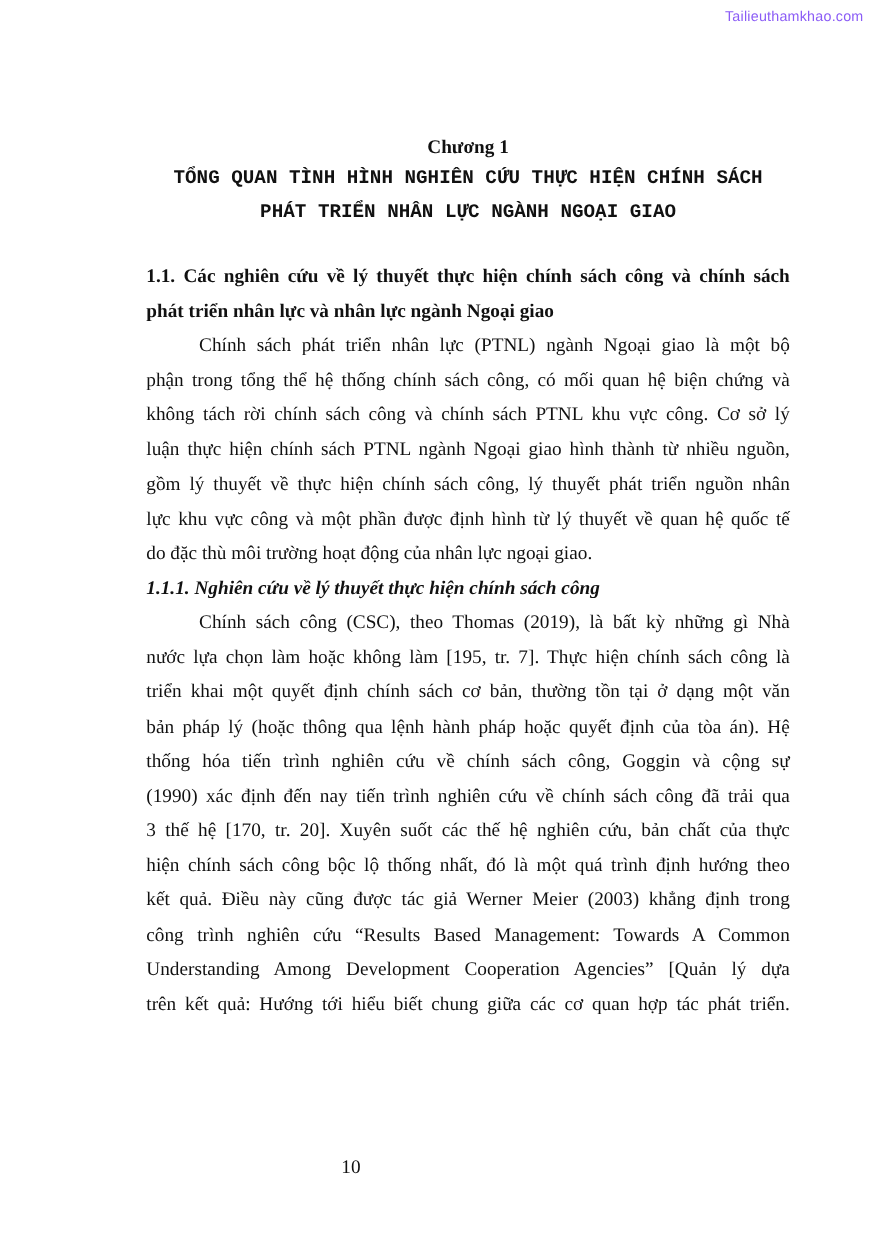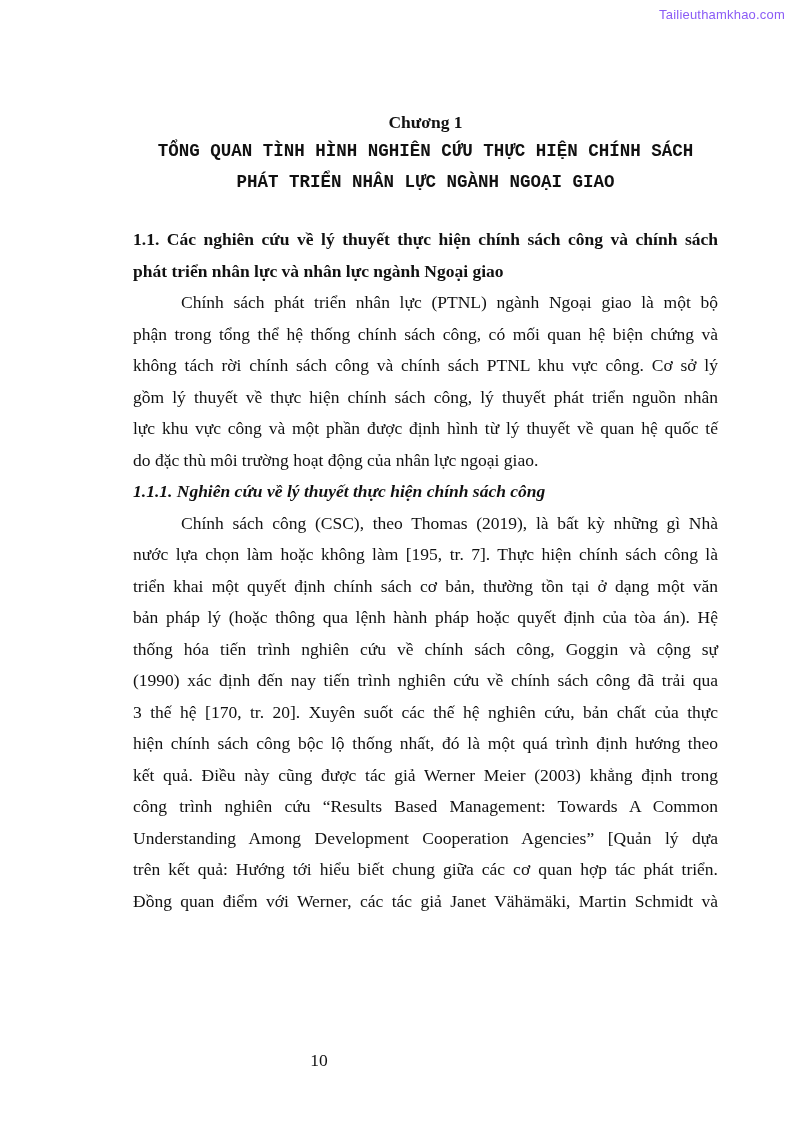--- a/index.html
+++ b/index.html
@@ -1,20 +1,20 @@
 <!DOCTYPE html>
 <html><head>
 <meta charset="utf-8">
 <style>
   html, body { margin: 0; padding: 0; background: #ffffff; }
   body { width: 794px; height: 1123px; position: relative; overflow: hidden;
          font-family: "Liberation Serif", "DejaVu Serif", serif; color: #111; }
   .watermark { position: absolute; top: 7px; right: 9px; font-family: "Liberation Sans", sans-serif;
                font-size: 13px; color: #8b5cf6; letter-spacing: 0.2px; }
-  .page { position: absolute; left: 133px; top: 108px; width: 585px; }
+  .page { position: absolute; left: 133px; top: 119px; width: 585px; }
   .chapter { text-align: center; font-weight: bold; font-size: 17.5px; line-height: 28px; margin: 0; }
   .title-line { text-align: center; font-weight: bold; font-size: 17.5px; line-height: 31px; margin: 0; white-space: nowrap; font-family: Liberation Mono, monospace; }
   .h2 { font-weight: bold; font-size: 17.5px; line-height: 31.5px; margin: 0; text-align: justify; }
   .h2-block { margin-top: 26px; }
   .h3 { font-weight: bold; font-style: italic; font-size: 17.5px; line-height: 31.5px; margin: 0; }
   .line { font-size: 17.5px; line-height: 31.5px; margin: 0; text-align: justify; text-align-last: justify; white-space: nowrap; }
   .line.last { text-align-last: left; }
   .indent { padding-left: 48px; }
   .pagenum { position: absolute; left: 0; width: 638px; top: 1050px; text-align: center; font-size: 17.5px; }
 </style>
@@ -30,37 +30,37 @@
 
   <div class="h2-block">
     <p class="h2 line">1.1. Các nghiên cứu về lý thuyết thực hiện chính sách công và chính sách</p>
     <p class="h2 line last">phát triển nhân lực và nhân lực ngành Ngoại giao</p>
   </div>
 
   <div>
     <p class="line indent">Chính sách phát triển nhân lực (PTNL) ngành Ngoại giao là một bộ</p>
     <p class="line">phận trong tổng thể hệ thống chính sách công, có mối quan hệ biện chứng và</p>
     <p class="line">không tách rời chính sách công và chính sách PTNL khu vực công. Cơ sở lý</p>
+    <p class="line">luận thực hiện chính sách PTNL ngành Ngoại giao hình thành từ nhiều nguồn,</p>
     <p class="line">gồm lý thuyết về thực hiện chính sách công, lý thuyết phát triển nguồn nhân</p>
     <p class="line">lực khu vực công và một phần được định hình từ lý thuyết về quan hệ quốc tế</p>
     <p class="line last">do đặc thù môi trường hoạt động của nhân lực ngoại giao.</p>
   </div>
 
   <p class="h3">1.1.1. Nghiên cứu về lý thuyết thực hiện chính sách công</p>
 
   <div>
     <p class="line indent">Chính sách công (CSC), theo Thomas (2019), là bất kỳ những gì Nhà</p>
     <p class="line">nước lựa chọn làm hoặc không làm [195, tr. 7]. Thực hiện chính sách công là</p>
     <p class="line">triển khai một quyết định chính sách cơ bản, thường tồn tại ở dạng một văn</p>
     <p class="line">bản pháp lý (hoặc thông qua lệnh hành pháp hoặc quyết định của tòa án). Hệ</p>
     <p class="line">thống hóa tiến trình nghiên cứu về chính sách công, Goggin và cộng sự</p>
     <p class="line">(1990) xác định đến nay tiến trình nghiên cứu về chính sách công đã trải qua</p>
     <p class="line">3 thế hệ [170, tr. 20]. Xuyên suốt các thế hệ nghiên cứu, bản chất của thực</p>
     <p class="line">hiện chính sách công bộc lộ thống nhất, đó là một quá trình định hướng theo</p>
     <p class="line">kết quả. Điều này cũng được tác giả Werner Meier (2003) khẳng định trong</p>
     <p class="line">công trình nghiên cứu “Results Based Management: Towards A Common</p>
     <p class="line">Understanding Among Development Cooperation Agencies” [Quản lý dựa</p>
     <p class="line">trên kết quả: Hướng tới hiểu biết chung giữa các cơ quan hợp tác phát triển.</p>
-    <p class="line">Đồng quan điểm với Werner, các tác giả Janet Vähämäki, Martin Schmidt và</p>
   </div>
 </div>
 
 <div class="pagenum">10</div>
 
 </body></html>

